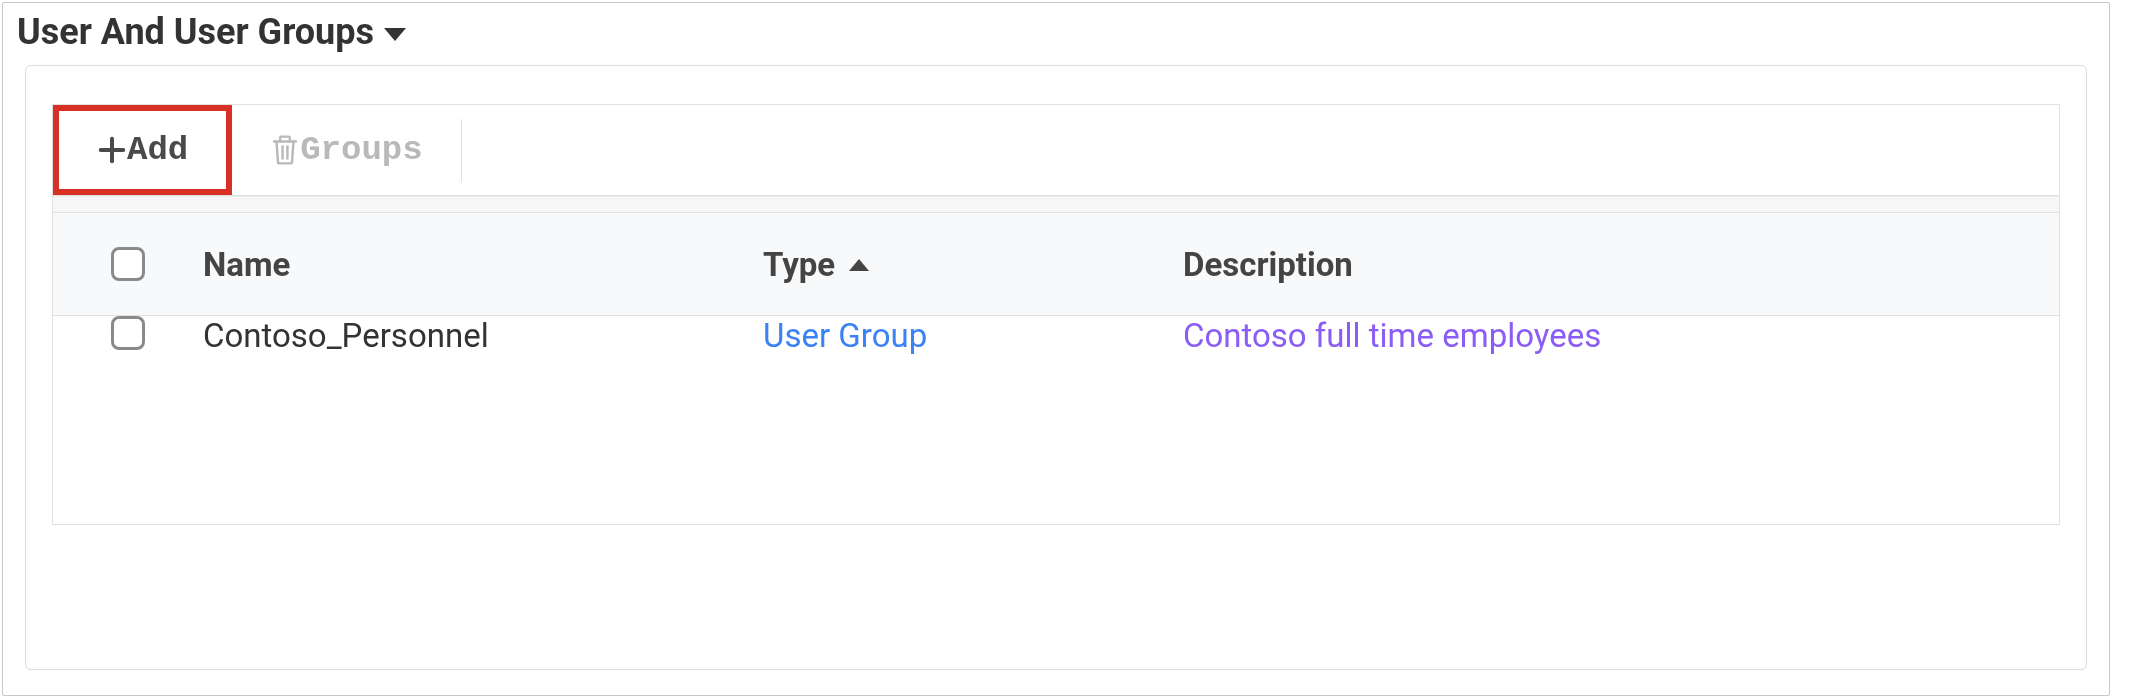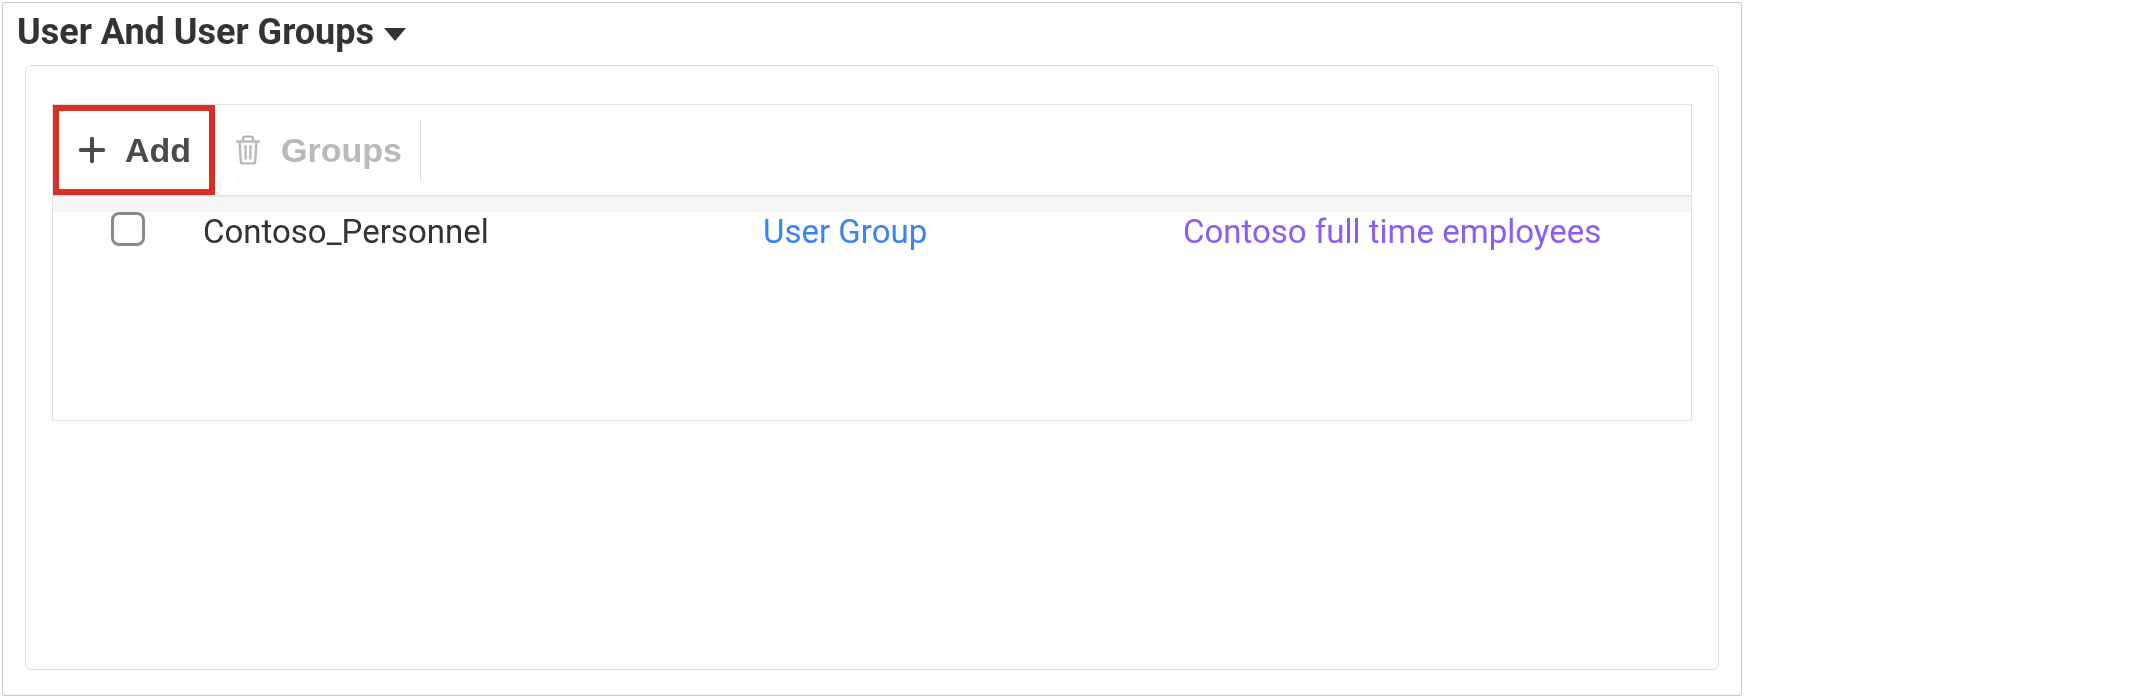--- a/index.html
+++ b/index.html
@@ -9,21 +9,21 @@
     }
     body {
       font-family: -apple-system, BlinkMacSystemFont, "Segoe UI", Roboto, Helvetica, Arial, sans-serif;
       background: #ffffff;
       width: 2155px;
       height: 700px;
     }
     .outer-panel {
       border: 1px solid #c8c8c8;
       border-radius: 2px;
-      width: 1740px;
+      width: 2108px;
       margin: 2px;
       height: 694px;
       padding: 0;
     }
     .panel-header {
       display: flex;
       align-items: center;
       gap: 10px;
       padding: 8px 14px 12px 14px;
     }
@@ -51,30 +51,30 @@
     .toolbar-wrap {
       border: 1px solid #e1e1e1;
       height: 92px;
       display: flex;
       align-items: stretch;
     }
     .toolbar-btn {
       display: inline-flex;
       align-items: center;
       justify-content: center;
-      gap: 18px;
-      padding: 0 18px;
+      padding: 0 38px;
       font-size: 34px;
       font-weight: 700;
       color: #4a4a4a;
       background: #ffffff;
       border: none;
       cursor: pointer;
       height: 100%;
       box-sizing: border-box;
+      font-family: Liberation Mono, monospace;
     }
     .toolbar-btn.highlight {
       border: 6px solid #d93025;
     }
     .toolbar-btn.disabled {
       color: #b9b9b9;
       cursor: default;
     }
     .toolbar-sep {
       width: 1px;
@@ -194,20 +194,31 @@
           </svg>
         </span>
         <span>Groups</span>
       </button>
 
       <span class="toolbar-sep"></span>
     </div>
 
     <div class="table">
       <div class="tfiller"></div>
+      <div class="thead">
+        <div class="col-check">
+          <div class="checkbox"></div>
+        </div>
+        <div class="col-name">Name</div>
+        <div class="col-type">
+          <span>Type</span>
+          <span class="sort-caret"></span>
+        </div>
+        <div class="col-desc">Description</div>
+      </div>
 
       <div class="trow">
         <div class="col-check">
           <div class="checkbox"></div>
         </div>
         <div class="col-name">Contoso_Personnel</div>
         <div class="col-type">User Group</div>
         <div class="col-desc">Contoso full time employees</div>
       </div>
 

